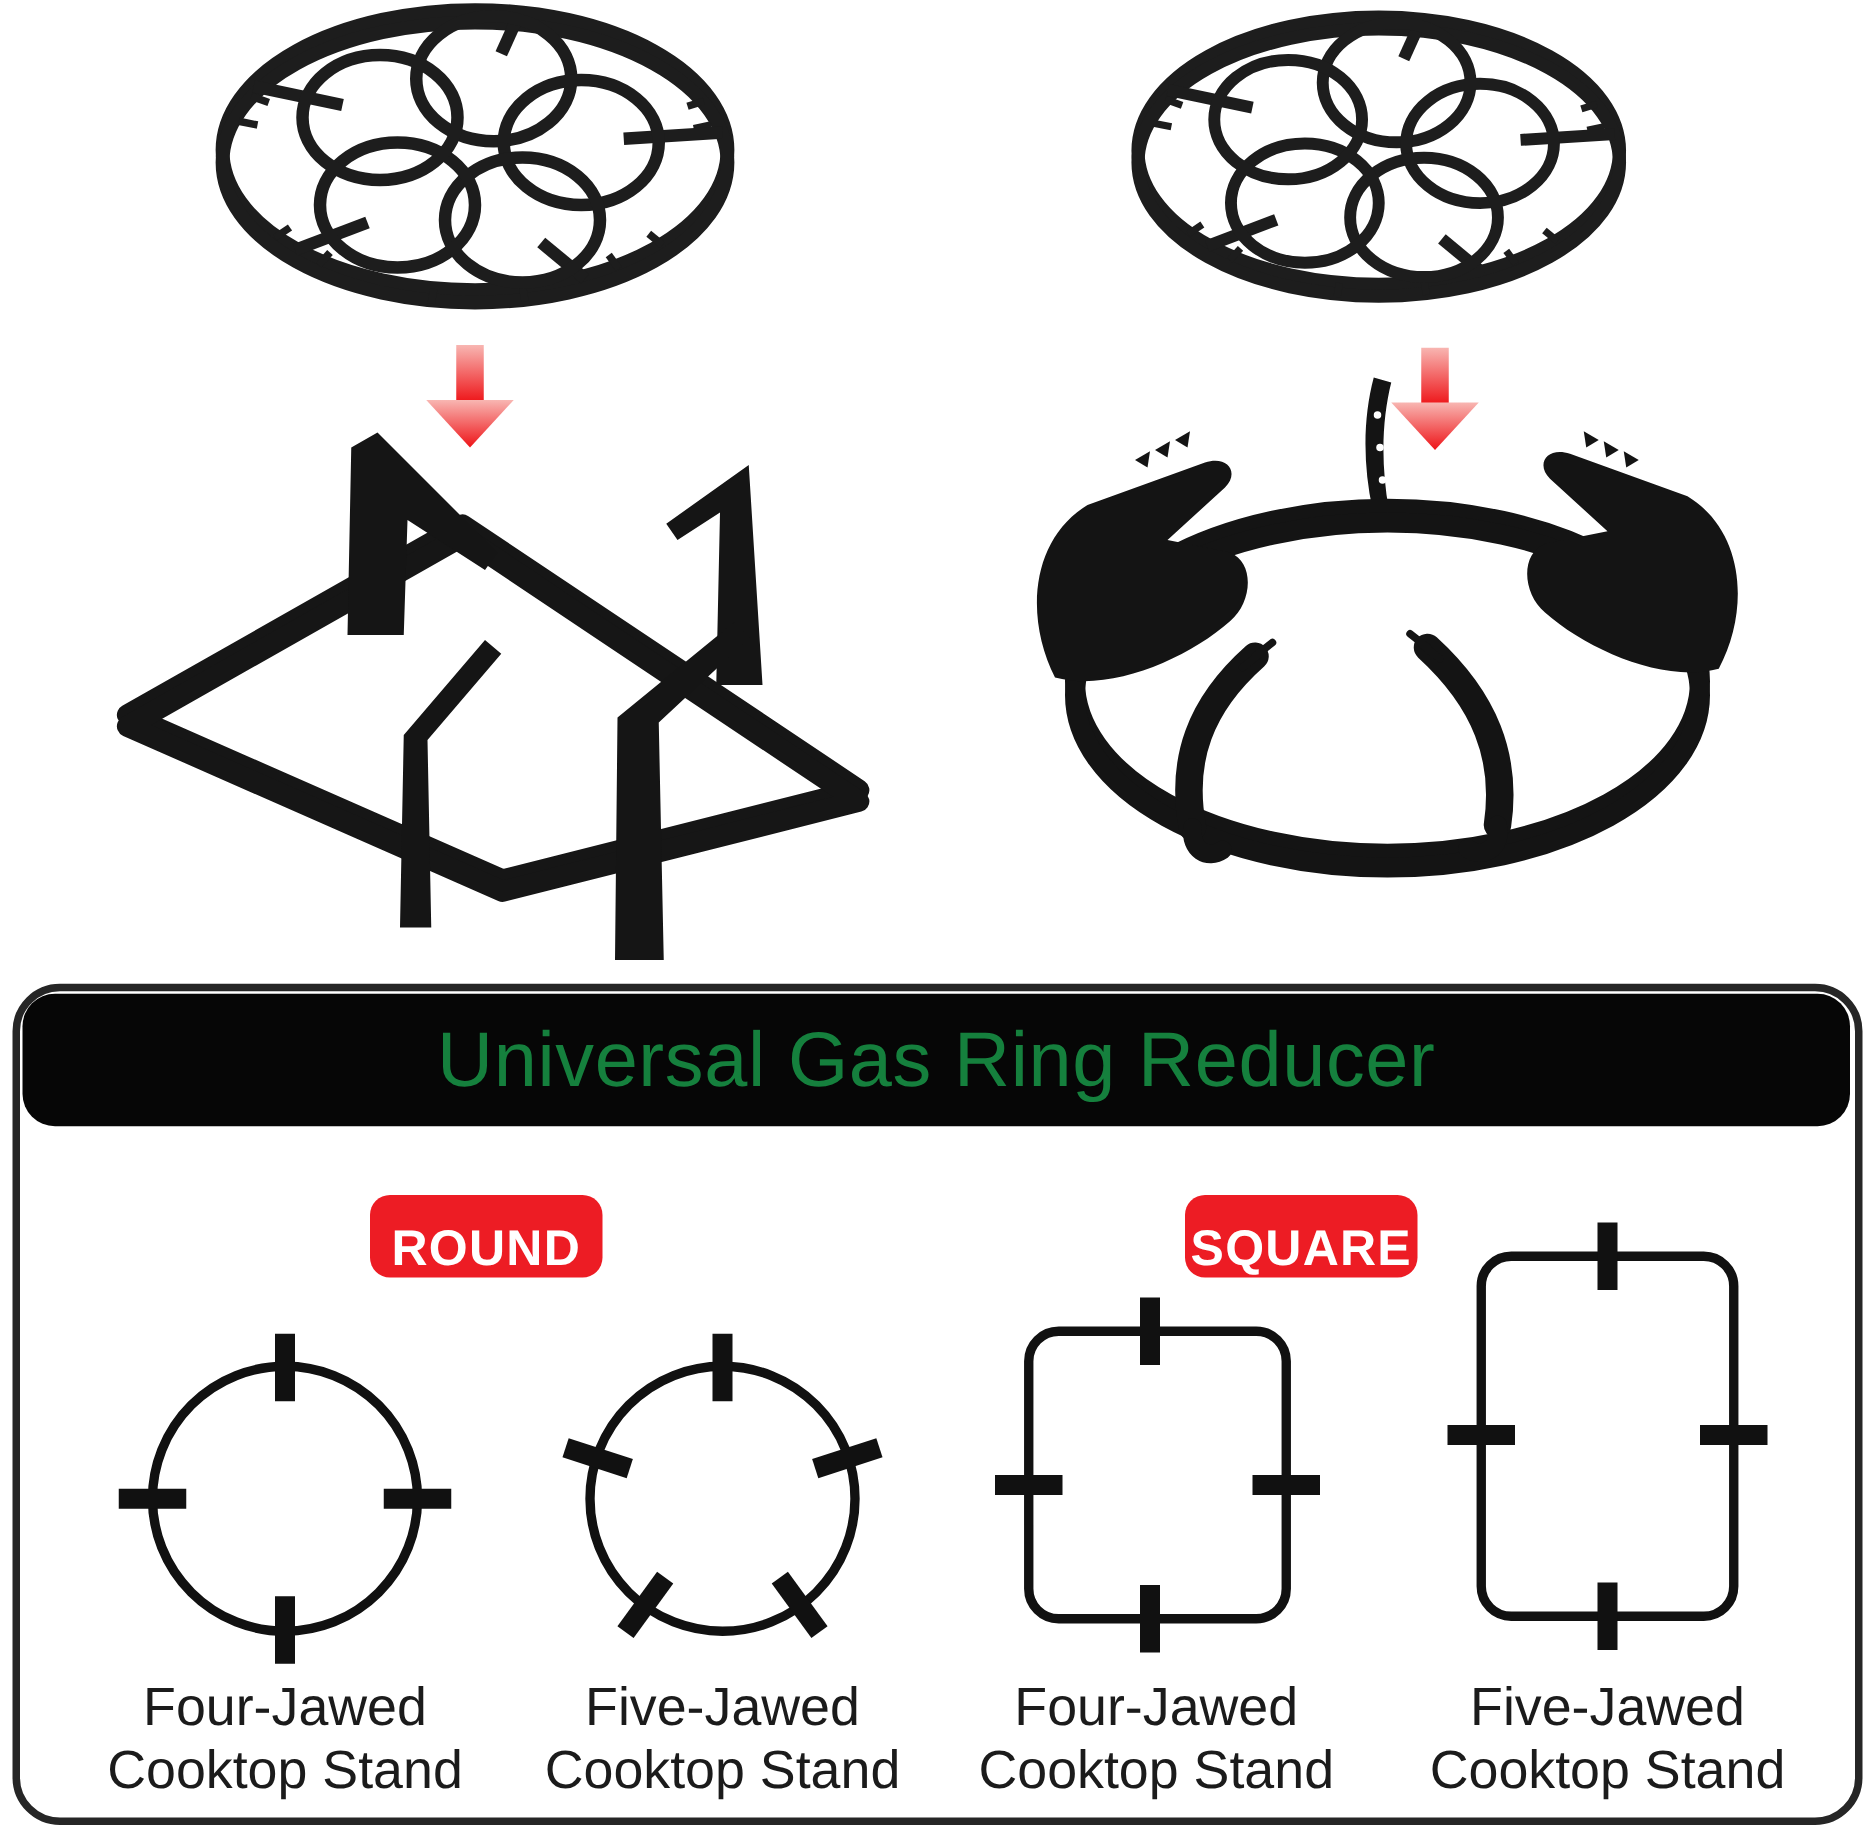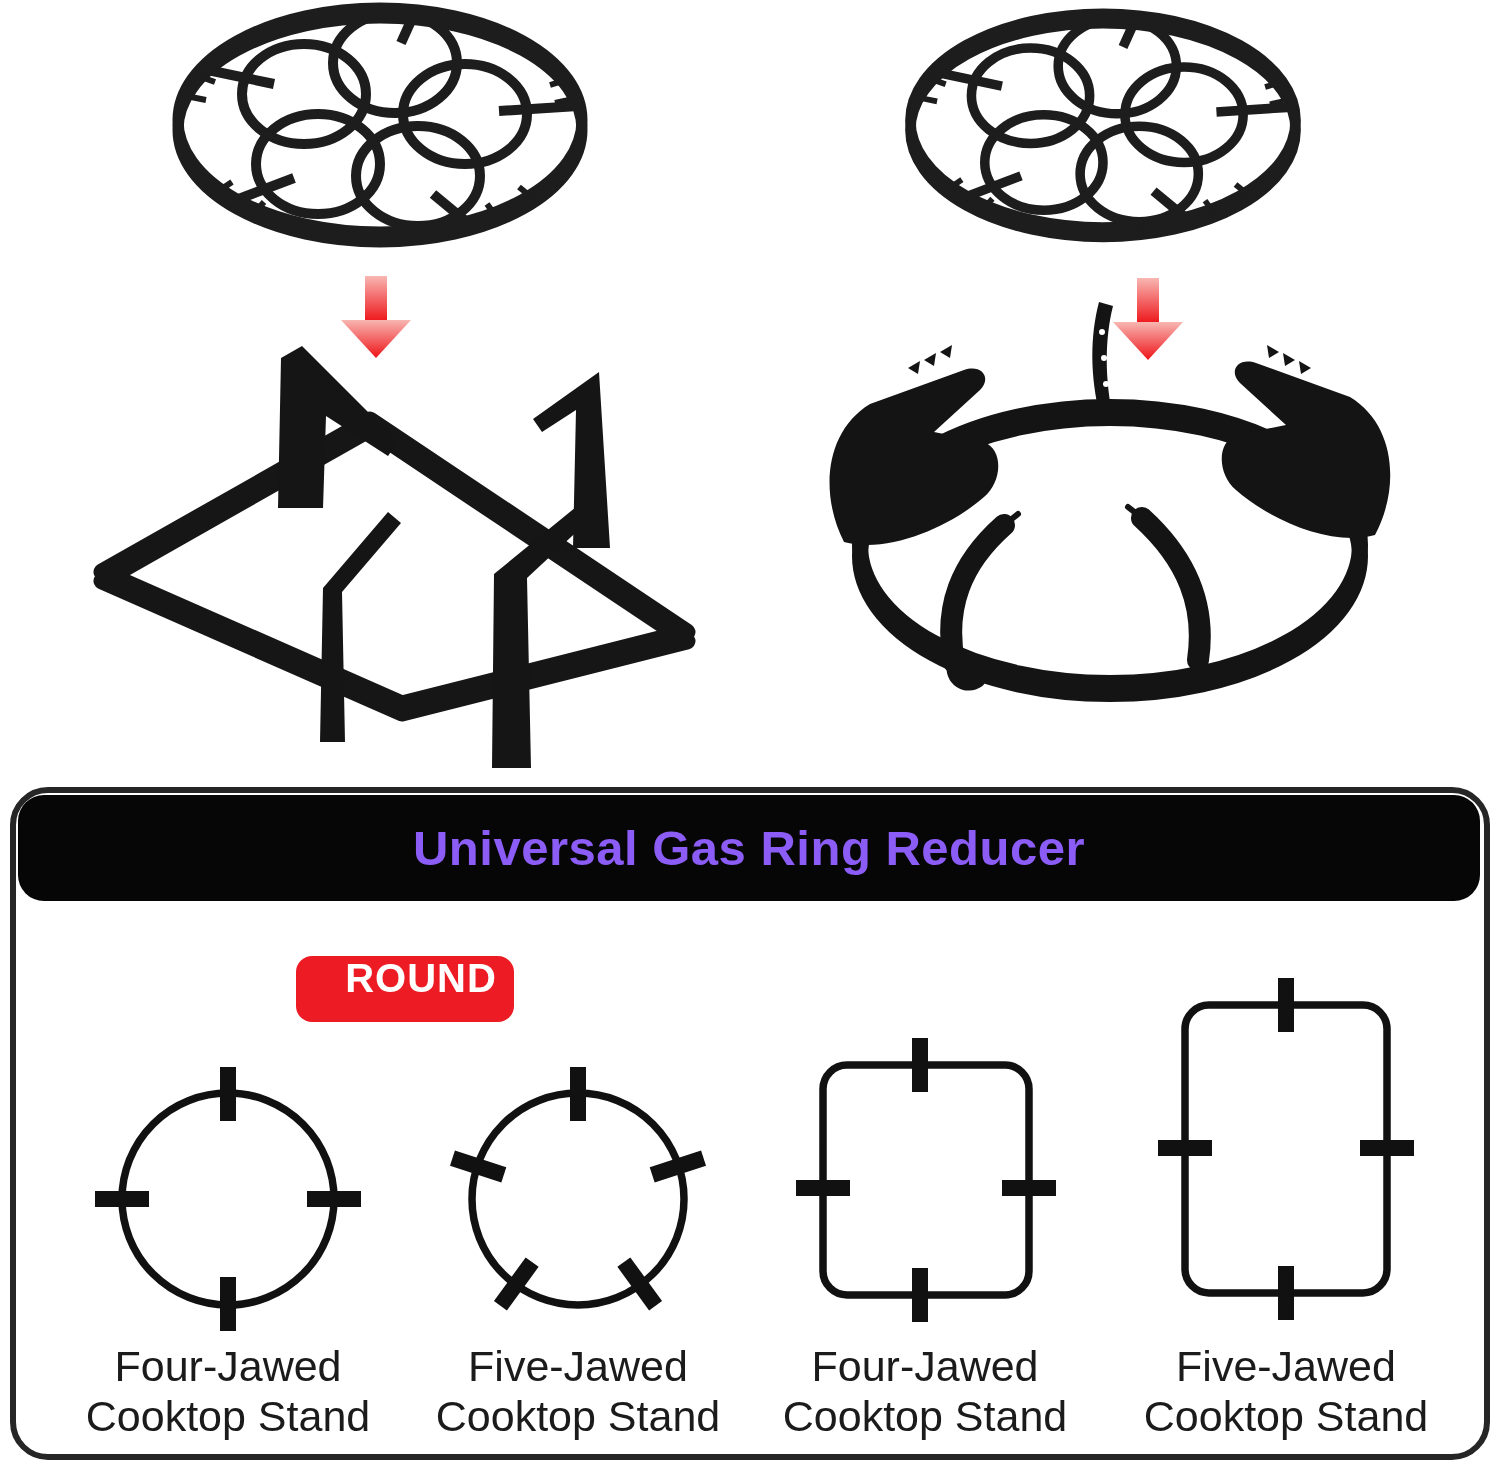--- a/index.html
+++ b/index.html
@@ -12,26 +12,26 @@
   #panel{
     left:10px;top:787px;width:1468px;height:661px;
     border:6px solid #262626;border-radius:38px;background:#ffffff;
   }
   #panel-header{
     left:18px;top:795px;width:1462px;height:106px;
     background:#060606;border-radius:26px;
     display:flex;align-items:center;justify-content:center;
   }
   #panel-title{
-    color:#8b5cf6;font-size:49px;font-weight:bold;letter-spacing:0.5px;white-space:nowrap;
+    color:#15803d;font-size:62px;font-weight:normal;letter-spacing:0.5px;white-space:nowrap;
   }
   .badge{
     width:186px;height:66px;border-radius:16px;
-    display:flex;align-items:flex-start;justify-content:center;
-    color:#ffffff;font-size:40px;font-weight:bold;letter-spacing:1px;padding-left:32px;
+    display:flex;align-items:flex-end;justify-content:center;
+    color:#ffffff;font-size:40px;font-weight:bold;letter-spacing:1px;
   }
   #badge-round{left:296px;top:956px;}
   #badge-square{left:948px;top:956px;}
   .diagram-label{
     width:360px;top:1342px;text-align:center;
     color:#1b1b1b;font-size:43px;font-weight:normal;line-height:1.16;
   }
   #label-1{left:48px;}
   #label-2{left:398px;}
   #label-3{left:745px;}
@@ -165,20 +165,23 @@
 
   <div id="panel" class="abs"></div>
 
   <div id="panel-header" class="abs">
     <span id="panel-title">Universal Gas Ring Reducer</span>
   </div>
 
   <div id="badge-round" class="badge abs" style="background:#ed1c24;">
     <span>ROUND</span>
   </div>
+  <div id="badge-square" class="badge abs" style="background:#ed1c24;">
+    <span>SQUARE</span>
+  </div>
 
   <svg class="abs" style="left:93px;top:1064px;" width="270" height="270" viewBox="-5 -5 270 270">
     <circle cx="130" cy="130" r="106" fill="none" stroke="#111111" stroke-width="7.5"></circle>
     <g fill="#111111">
       <rect x="122" y="-2" width="16" height="54"></rect>
       <rect x="122" y="208" width="16" height="54"></rect>
       <rect x="-3" y="122" width="54" height="16"></rect>
       <rect x="209" y="122" width="54" height="16"></rect>
     </g>
   </svg>

